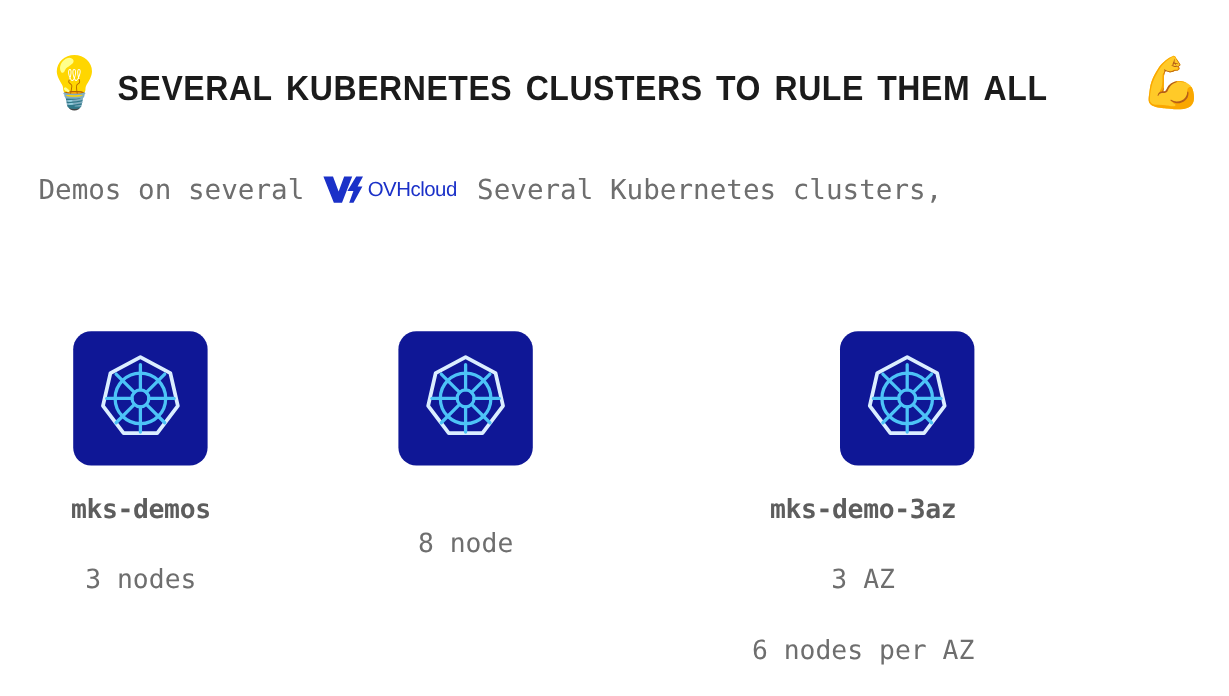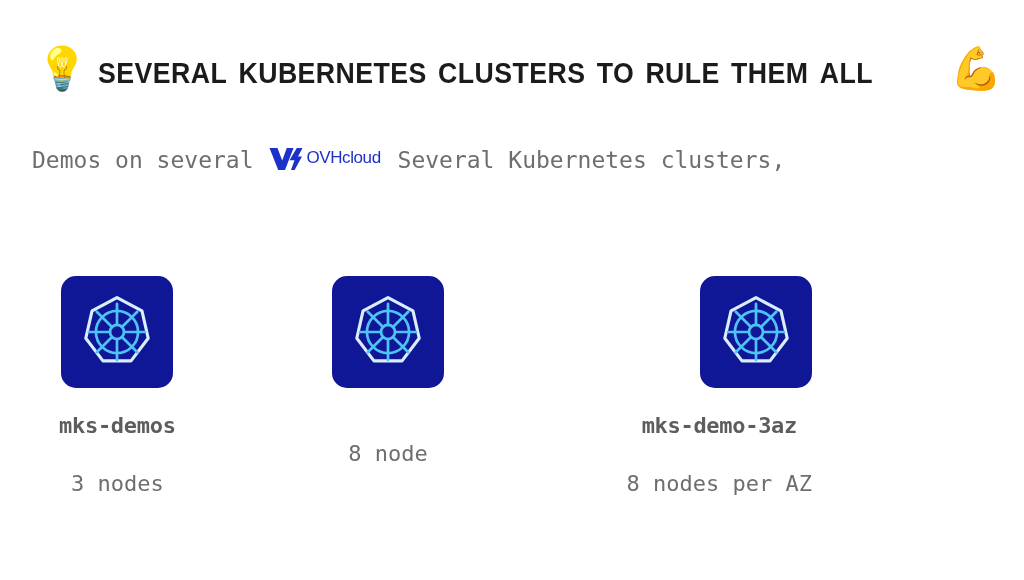--- a/index.html
+++ b/index.html
@@ -244,18 +244,19 @@
             <line x1="59" y1="50" x2="86" y2="50"></line>
             <line x1="24" y1="24" x2="43.6" y2="43.6"></line>
             <line x1="56.4" y1="56.4" x2="76" y2="76"></line>
             <line x1="76" y1="24" x2="56.4" y2="43.6"></line>
             <line x1="43.6" y1="56.4" x2="24" y2="76"></line>
           </g>
         </svg>
       </div>
       <div class="cluster-labels">
         <div class="cluster-name">mks-demo-3az</div>
-        <div class="cluster-meta">8 nodes per AZ</div>
+        <div class="cluster-meta">3 AZ</div>
+        <div class="cluster-meta">6 nodes per AZ</div>
       </div>
     </div>
 
   </div>
 </div>
 
 </body></html>

